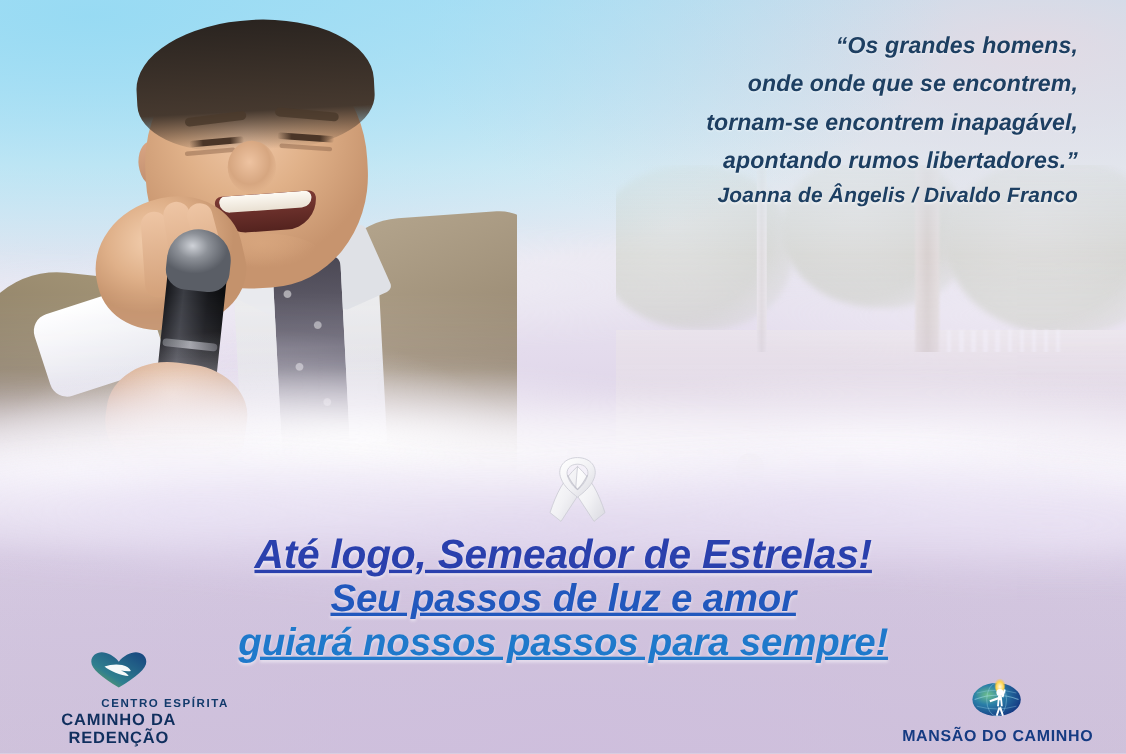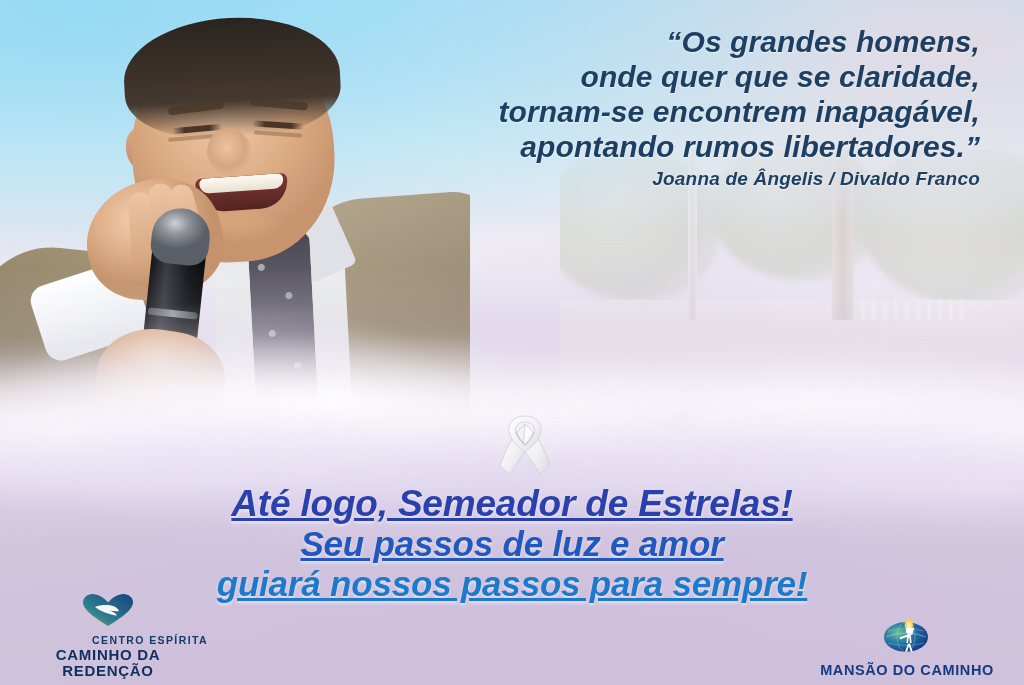--- a/index.html
+++ b/index.html
@@ -165,21 +165,21 @@
     background:radial-gradient(55% 55% at 45% 28%, #f1cdad 0%, #dcad87 60%, #c08f6a 100%);
     border-radius:46% 42% 40% 46%;transform:rotate(8deg);}
   .p-soften{position:absolute;inset:0;
     background:radial-gradient(120% 80% at 50% 108%, rgba(240,238,247,.92) 0%, rgba(240,238,247,0) 48%);}
 
   
   .quote{
     position:absolute;right:44px;top:24px;width:600px;
     text-align:right;
     font-style:italic;font-weight:700;
-    font-size:30px;line-height:35px;
+    font-size:21px;line-height:35px;
     color:#1d3f62;
     letter-spacing:.1px;
     text-shadow:0 1px 2px rgba(255,255,255,.6);
   }
   .quote .qline{display:block;white-space:nowrap;}
   .attrib{
     position:absolute;right:44px;top:168px;width:600px;text-align:right;
     font-style:italic;font-weight:700;font-size:19px;color:#1d3f62;
     letter-spacing:.2px;text-shadow:0 1px 2px rgba(255,255,255,.55);
   }
@@ -270,21 +270,21 @@
     </div>
     <div class="p-lowerhand"></div>
     <div class="p-soften"></div>
   </div>
 
   <div class="cloudband cb1"></div>
   <div class="cloudband cb2"></div>
 
   <div class="quote">
     <span class="qline">“Os grandes homens,</span>
-    <span class="qline">onde quer que se claridade,</span>
+    <span class="qline">onde onde que se encontrem,</span>
     <span class="qline">tornam-se encontrem inapagável,</span>
     <span class="qline">apontando rumos libertadores.”</span>
   </div>
   <div class="attrib">Joanna de Ângelis / Divaldo Franco</div>
 
   <div class="ribbon">
     <svg width="78" height="78" viewBox="0 0 78 78" aria-hidden="true">
       <defs>
         <linearGradient id="rb" x1="0" y1="0" x2="1" y2="1">
           <stop offset="0%" stop-color="#ffffff"></stop>

